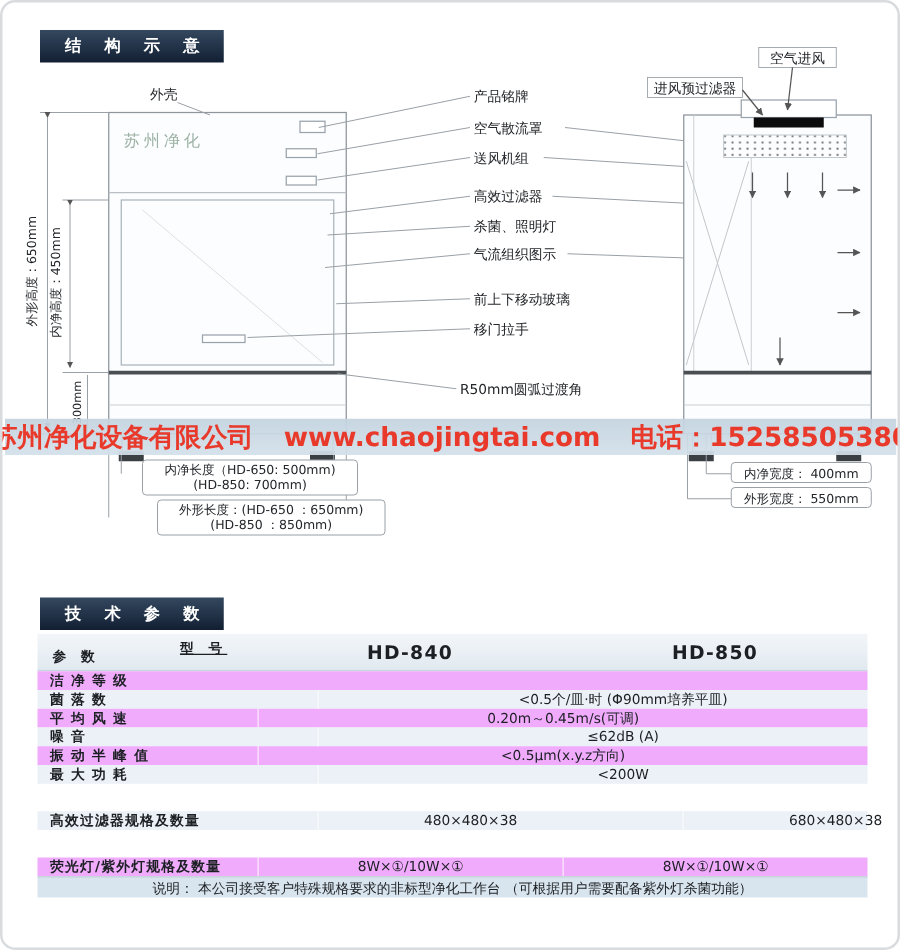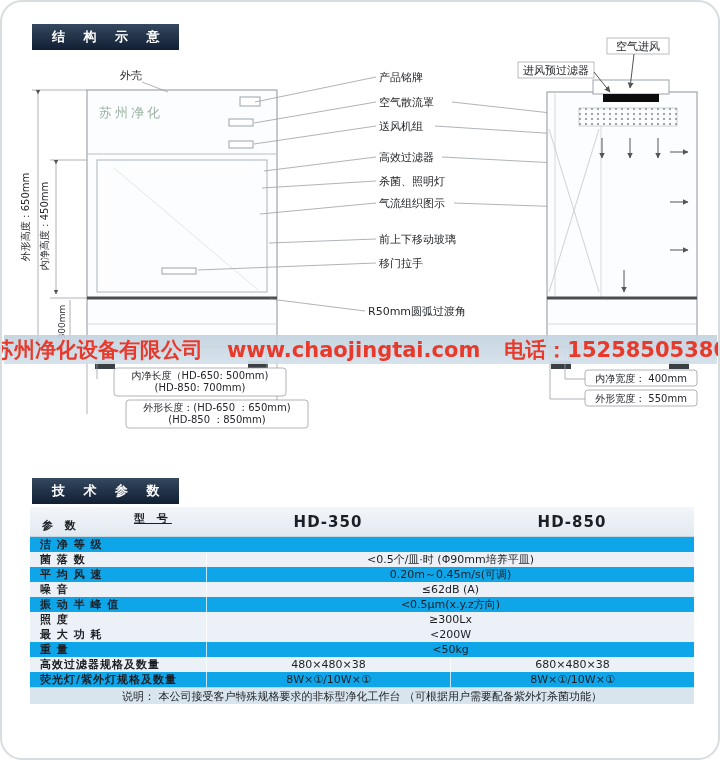--- a/index.html
+++ b/index.html
@@ -1,19 +1,19 @@
 <!DOCTYPE html>
 <html><head>
 <meta charset="utf-8">
 <style>
   * { margin:0; padding:0; box-sizing:border-box; }
   html,body { width:720px; height:760px; background:#fff; }
   body { font-family:"DejaVu Sans","Liberation Sans",sans-serif; }
   .page { position:relative; width:720px; height:760px; background:#fff;
-          border:2px solid #d9dcdf; border-radius:22px; overflow:hidden;padding-left:36px; }
+          border:2px solid #d9dcdf; border-radius:12px; overflow:hidden;padding-left:36px; }
 
   .badge { position:absolute; background:linear-gradient(180deg,#34485f,#121f33);
            color:#fff; font-size:13px; font-weight:bold; letter-spacing:7px;
            padding:4px 12px 4px 20px; white-space:nowrap; }
   #badge-structure { left:30px; top:22px; }
   #badge-params   { left:30px; top:476px; }
 
   svg.diagram { position:absolute; left:0; top:0; }
   svg text { font-family:"DejaVu Sans","Liberation Sans",sans-serif; fill:#23262a; }
   .callout-t { font-size:11px; }
@@ -24,27 +24,27 @@
   .watermark { position:absolute; left:2px; right:1px; top:333px; height:29px;
                background:linear-gradient(180deg,rgba(195,211,223,.93),rgba(211,224,234,.93));
                display:flex; align-items:center; justify-content:center; gap:24px;
                font-weight:bold; font-size:21px; color:#e8392b; white-space:nowrap; }
 
   .spec { position:absolute; left:28px; top:505px; width:664px; font-size:11px; color:#1c1f23; }
   .t-header { display:grid; grid-template-columns:176px 244px 244px; height:30px;
               background:linear-gradient(180deg,#f3f6f9,#e1e9f0); border-bottom:1px solid #c8d4de; }
   .t-corner { position:relative; }
   .corner-param { position:absolute; left:12px; bottom:4px; font-weight:bold; letter-spacing:4px; }
-  .corner-model { position:absolute; left:104px; top:4px; font-weight:bold; letter-spacing:4px;text-decoration:underline; }
+  .corner-model { position:absolute; left:114px; top:4px; font-weight:bold; letter-spacing:4px;text-decoration:underline; }
   .t-model-h { text-align:center; line-height:30px; font-weight:bold; font-size:15px; letter-spacing:1px; }
 
   .t-row { display:grid; grid-template-columns:176px 488px; height:15px; line-height:15px; }
-  .t-row.split { grid-template-columns:176px 244px 244px; }
-  .t-row.r-a { background:#0ea5e9; }
-  .t-row.r-b { background:#ebf1f6; }
+  .t-row.split { grid-template-columns:176px 244px 244px;margin-top:22px; }
+  .t-row.r-a { background:#f0abfc; }
+  .t-row.r-b { background:#ebf1f6;gap:48px; }
   .t-label { padding-left:10px; font-weight:bold; letter-spacing:1px; white-space:nowrap; overflow:hidden; }
   .t-span, .t-cell { text-align:center; border-left:1px solid rgba(255,255,255,.75); }
   .t-note { height:17px; line-height:17px; text-align:center; background:#d9e5ee;
             border-top:1px solid #c2cfda; font-size:11px; }
 </style>
 </head>
 <body>
 
 <div class="page">
 
@@ -187,21 +187,21 @@
   </div>
 
   <div class="badge" id="badge-params">技 术 参 数</div>
 
   <div class="spec">
     <div class="t-header">
       <div class="t-corner">
         <span class="corner-model">型 号</span>
         <span class="corner-param">参 数</span>
       </div>
-      <div class="t-model-h">HD-350</div>
+      <div class="t-model-h">HD-840</div>
       <div class="t-model-h">HD-850</div>
     </div>
 
     <div class="t-row r-a">
       <div class="t-label">洁 净 等 级</div>
     </div>
     <div class="t-row r-b">
       <div class="t-label">菌 落 数</div>
       <div class="t-span">&lt;0.5个/皿·时 (Φ90mm培养平皿)</div>
     </div>
@@ -211,30 +211,22 @@
     </div>
     <div class="t-row r-b">
       <div class="t-label">噪  音</div>
       <div class="t-span">≤62dB (A)</div>
     </div>
     <div class="t-row r-a">
       <div class="t-label">振 动 半 峰 值</div>
       <div class="t-span">&lt;0.5μm(x.y.z方向)</div>
     </div>
     <div class="t-row r-b">
-      <div class="t-label">照  度</div>
-      <div class="t-span">≥300Lx</div>
-    </div>
-    <div class="t-row r-b">
       <div class="t-label">最 大 功 耗</div>
       <div class="t-span">&lt;200W</div>
-    </div>
-    <div class="t-row r-a">
-      <div class="t-label">重  量</div>
-      <div class="t-span">&lt;50kg</div>
     </div>
     <div class="t-row split r-b">
       <div class="t-label">高效过滤器规格及数量</div>
       <div class="t-cell">480×480×38</div>
       <div class="t-cell">680×480×38</div>
     </div>
     <div class="t-row split r-a">
       <div class="t-label">荧光灯/紫外灯规格及数量</div>
       <div class="t-cell">8W×①/10W×①</div>
       <div class="t-cell">8W×①/10W×①</div>

